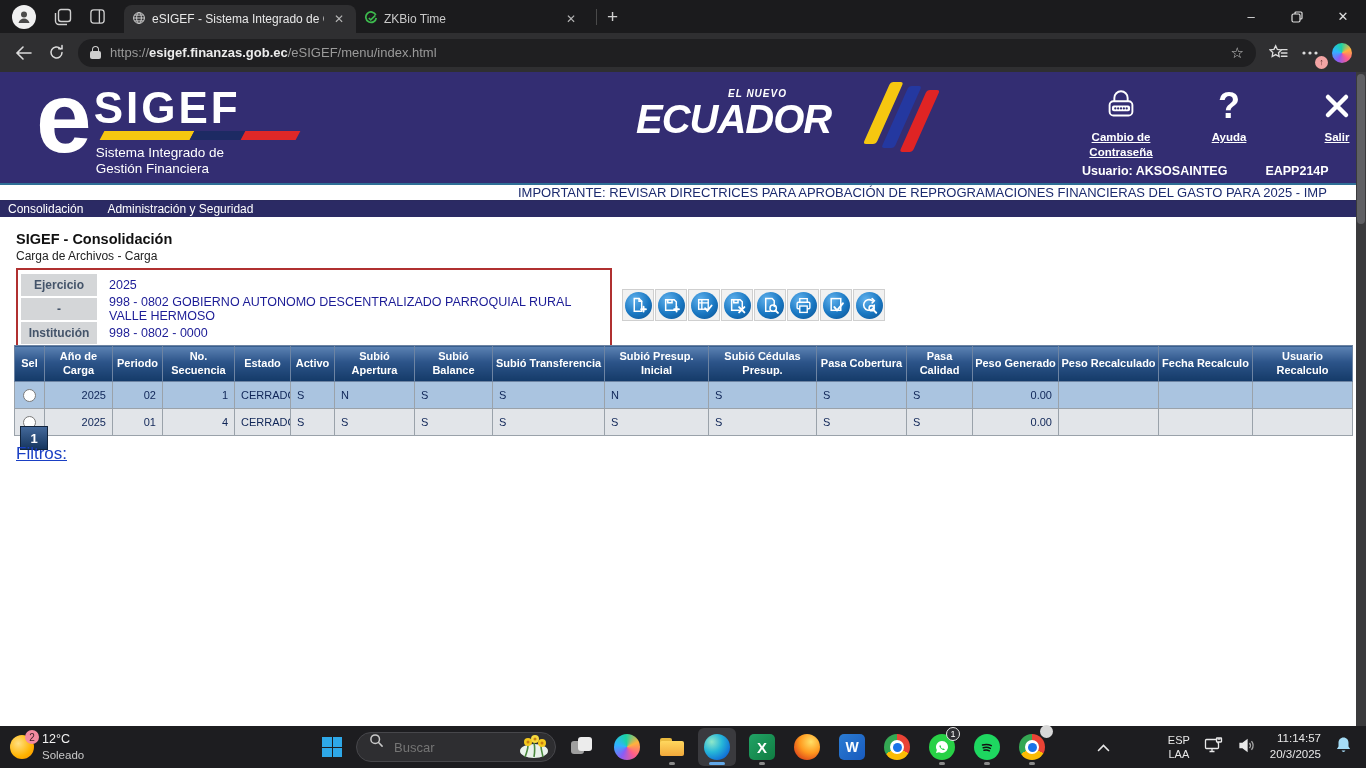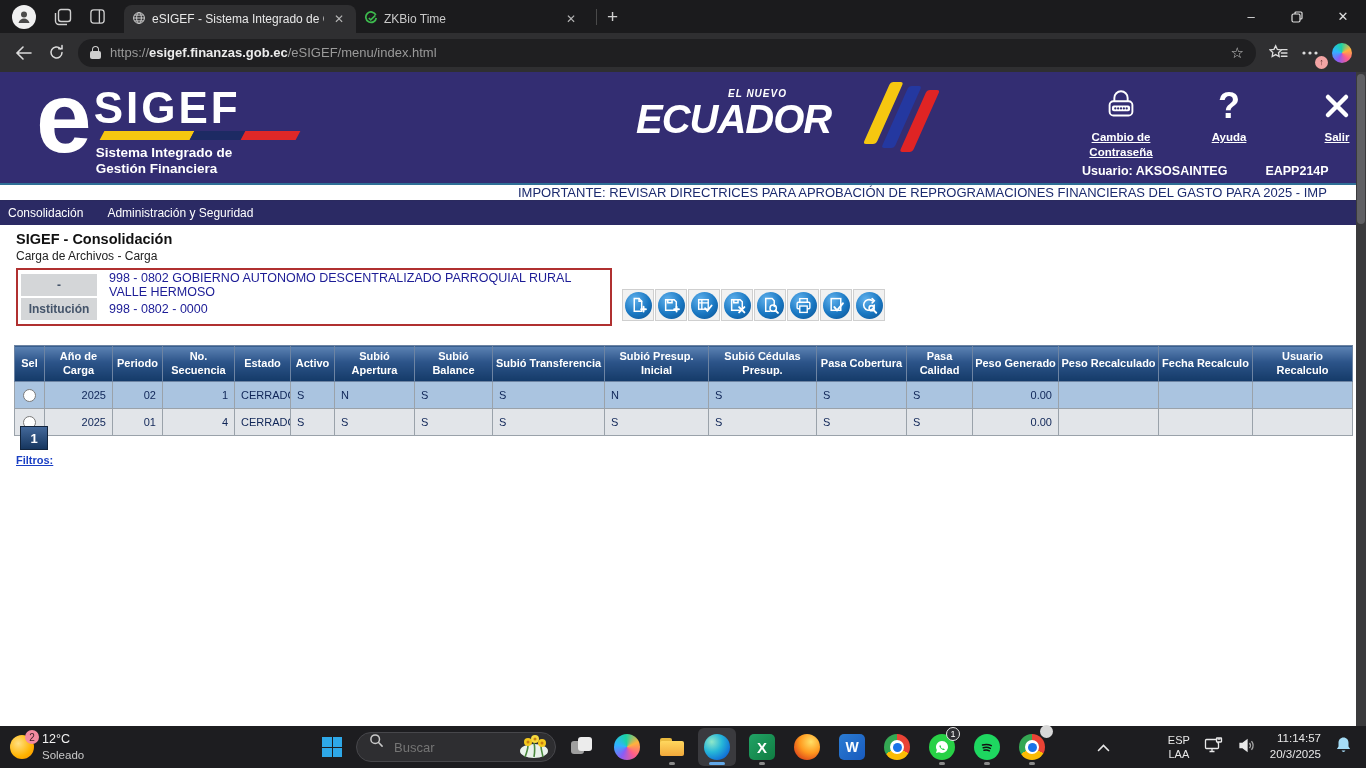--- a/index.html
+++ b/index.html
@@ -41,21 +41,21 @@
   
   .esheader{position:absolute;left:0;top:72px;width:1366px;height:111px;background:#332d72;color:#fff;}
   .logo{position:absolute;left:36px;top:6px;display:flex;align-items:flex-start;}
   .logo-e{font-size:100px;font-weight:bold;line-height:.78;letter-spacing:-4px;}
   .logo-right{margin-left:6px;margin-top:10px;}
   .logo-name{font-size:44px;font-weight:bold;letter-spacing:3px;line-height:.9;}
   .logo-stripe{height:9px;width:196px;display:flex;transform:skewX(-28deg);margin:3px 0 5px 8px;}
   .logo-stripe span:nth-child(1){width:46%;background:#f6c710;}
   .logo-stripe span:nth-child(2){width:26%;background:#1d2a63;}
   .logo-stripe span:nth-child(3){width:28%;background:#e02828;}
-  .logo-tag{font-size:13.5px;font-weight:bold;line-height:1.25;margin-left:2px;}
+  .logo-tag{font-size:13.5px;font-weight:normal;line-height:1.25;margin-left:2px;}
   .ecuador{position:absolute;left:636px;top:16px;width:220px;}
   .ec-top{font-style:italic;font-weight:bold;font-size:10px;letter-spacing:1px;margin-left:92px;}
   .ec-main{font-style:italic;font-weight:bold;font-size:40px;letter-spacing:-1px;line-height:1;}
   .ec-stripes{position:absolute;right:-72px;top:-6px;display:flex;gap:7px;transform:skewX(-24deg);}
   .ec-stripes span{width:13px;height:62px;border-radius:3px;}
   .ec-stripes span:nth-child(1){background:#f6c710;}
   .ec-stripes span:nth-child(2){background:#2438a0;margin-top:4px;}
   .ec-stripes span:nth-child(3){background:#e02424;margin-top:8px;}
   .hdr-right{position:absolute;left:1080px;top:12px;display:flex;gap:26px;}
   .hact{display:flex;flex-direction:column;align-items:center;width:82px;}
@@ -63,21 +63,21 @@
   .hact .hlbl{font-size:11.5px;font-weight:bold;text-decoration:underline;text-align:center;line-height:1.3;margin-top:2px;}
   .q-ico{font-size:36px;font-weight:bold;color:#fff;line-height:1;}
   .hdr-userline{position:absolute;left:1082px;top:92px;display:flex;gap:38px;font-weight:bold;font-size:12.5px;white-space:nowrap;align-items:flex-end;}
 
   
   .marquee{position:absolute;left:0;top:183px;width:1366px;height:18px;background:#fff;
            border-top:2px solid #2f6f96;border-bottom:1px solid #2a2a5e;overflow:hidden;box-sizing:border-box;}
   .marquee span{position:absolute;left:518px;top:0px;white-space:nowrap;color:#1b2a6e;font-size:13px;}
 
   
-  .menubar{position:absolute;left:0;top:201px;width:1366px;height:24px;background:#2b2a64;
+  .menubar{position:absolute;left:0;top:201px;width:1366px;height:16px;background:#2b2a64;
            display:flex;align-items:center;gap:24px;padding-left:8px;box-sizing:border-box;}
   .menubar .mi{color:#fff;font-size:12px;}
 
   
   .content{position:absolute;left:0;top:225px;width:1366px;height:501px;background:#fff;}
   .pg-title{position:absolute;left:16px;top:6px;font-size:14.5px;font-weight:bold;color:#111;}
   .pg-sub{position:absolute;left:16px;top:24px;font-size:12px;color:#222;text-align:center;}
   .formbox{position:absolute;left:16px;top:43px;width:596px;border:2px solid #b03030;background:#fff;padding:2px;box-sizing:border-box;}
   .formrow{display:flex;gap:3px;margin:2px 1px;}
   .flabel{width:76px;background:#d4d6d8;color:#44546a;font-weight:bold;font-size:12px;
@@ -92,21 +92,21 @@
   table.grid{position:absolute;left:14px;top:120px;border-collapse:collapse;table-layout:fixed;width:1338px;}
   .grid th{background:linear-gradient(180deg,#5c83b4 0,#2c5489 45%,#143a68 100%);color:#fff;
            border:1px solid #6d84a3;height:33px;font-size:11px;font-weight:bold;padding:1px 2px;line-height:1.25;}
   .grid td{border:1px solid #9aa2aa;height:24px;padding:1px 6px;color:#0f2557;font-size:11px;overflow:hidden;white-space:nowrap;}
   tr.sel td{background:#aac4e0;}
   tr.alt td{background:#e2e5e9;}
   td.tr{text-align:right;} td.tc{text-align:center;}
   .radio{appearance:none;-webkit-appearance:none;width:13px;height:13px;border:1px solid #7a7a7a;border-radius:50%;background:#fff;margin:0;vertical-align:middle;}
   .pgbox{position:absolute;left:20px;top:201px;width:28px;height:24px;background:linear-gradient(180deg,#43689a,#16365f);
          color:#fff;font-weight:bold;font-size:13px;display:flex;align-items:center;justify-content:center;border:1px solid #12243d;box-sizing:border-box;}
-  .filters{position:absolute;left:16px;top:229px;font-size:11px;font-weight:bold;color:#1a3fc4;text-decoration:underline;}
+  .filters{position:absolute;left:16px;top:219px;font-size:17px;font-weight:normal;color:#1a3fc4;text-decoration:underline;}
 
   
   .scrollbar{position:absolute;right:0;top:72px;width:10px;height:654px;background:#3a3a3c;}
   .scroll-thumb{position:absolute;left:1px;top:2px;width:8px;height:150px;background:#5f5f63;border-radius:4px;}
 
   
   .taskbar{position:absolute;left:0;top:726px;width:1366px;height:42px;background:#1d1d20;display:flex;align-items:center;}
   .weather{position:absolute;left:10px;top:0;height:42px;display:flex;align-items:center;gap:8px;}
   .sun{width:24px;height:24px;border-radius:50%;background:radial-gradient(circle at 35% 35%,#ffe082,#ffb300 60%,#fb8c00);position:relative;}
   .wbadge{position:absolute;right:-5px;top:-5px;width:14px;height:14px;border-radius:50%;background:#f48aa0;color:#40222a;
@@ -313,20 +313,24 @@
   <div class="menubar" id="menubar">
       <span class="mi">Consolidación</span>
       <span class="mi">Administración y Seguridad</span>
     </div>
 
   <div class="content">
     <div class="pg-title">SIGEF - Consolidación</div>
     <div class="pg-sub">Carga de Archivos - Carga</div>
 
     <div class="formbox" id="formbox">
+        <div class="formrow">
+          <span class="flabel">Ejercicio</span>
+          <span class="fvalue">2025</span>
+        </div>
         <div class="formrow">
           <span class="flabel">-</span>
           <span class="fvalue">998 - 0802 GOBIERNO AUTONOMO DESCENTRALIZADO PARROQUIAL RURAL VALLE HERMOSO</span>
         </div>
         <div class="formrow">
           <span class="flabel">Institución</span>
           <span class="fvalue">998 - 0802 - 0000</span>
         </div>
       </div>
 

